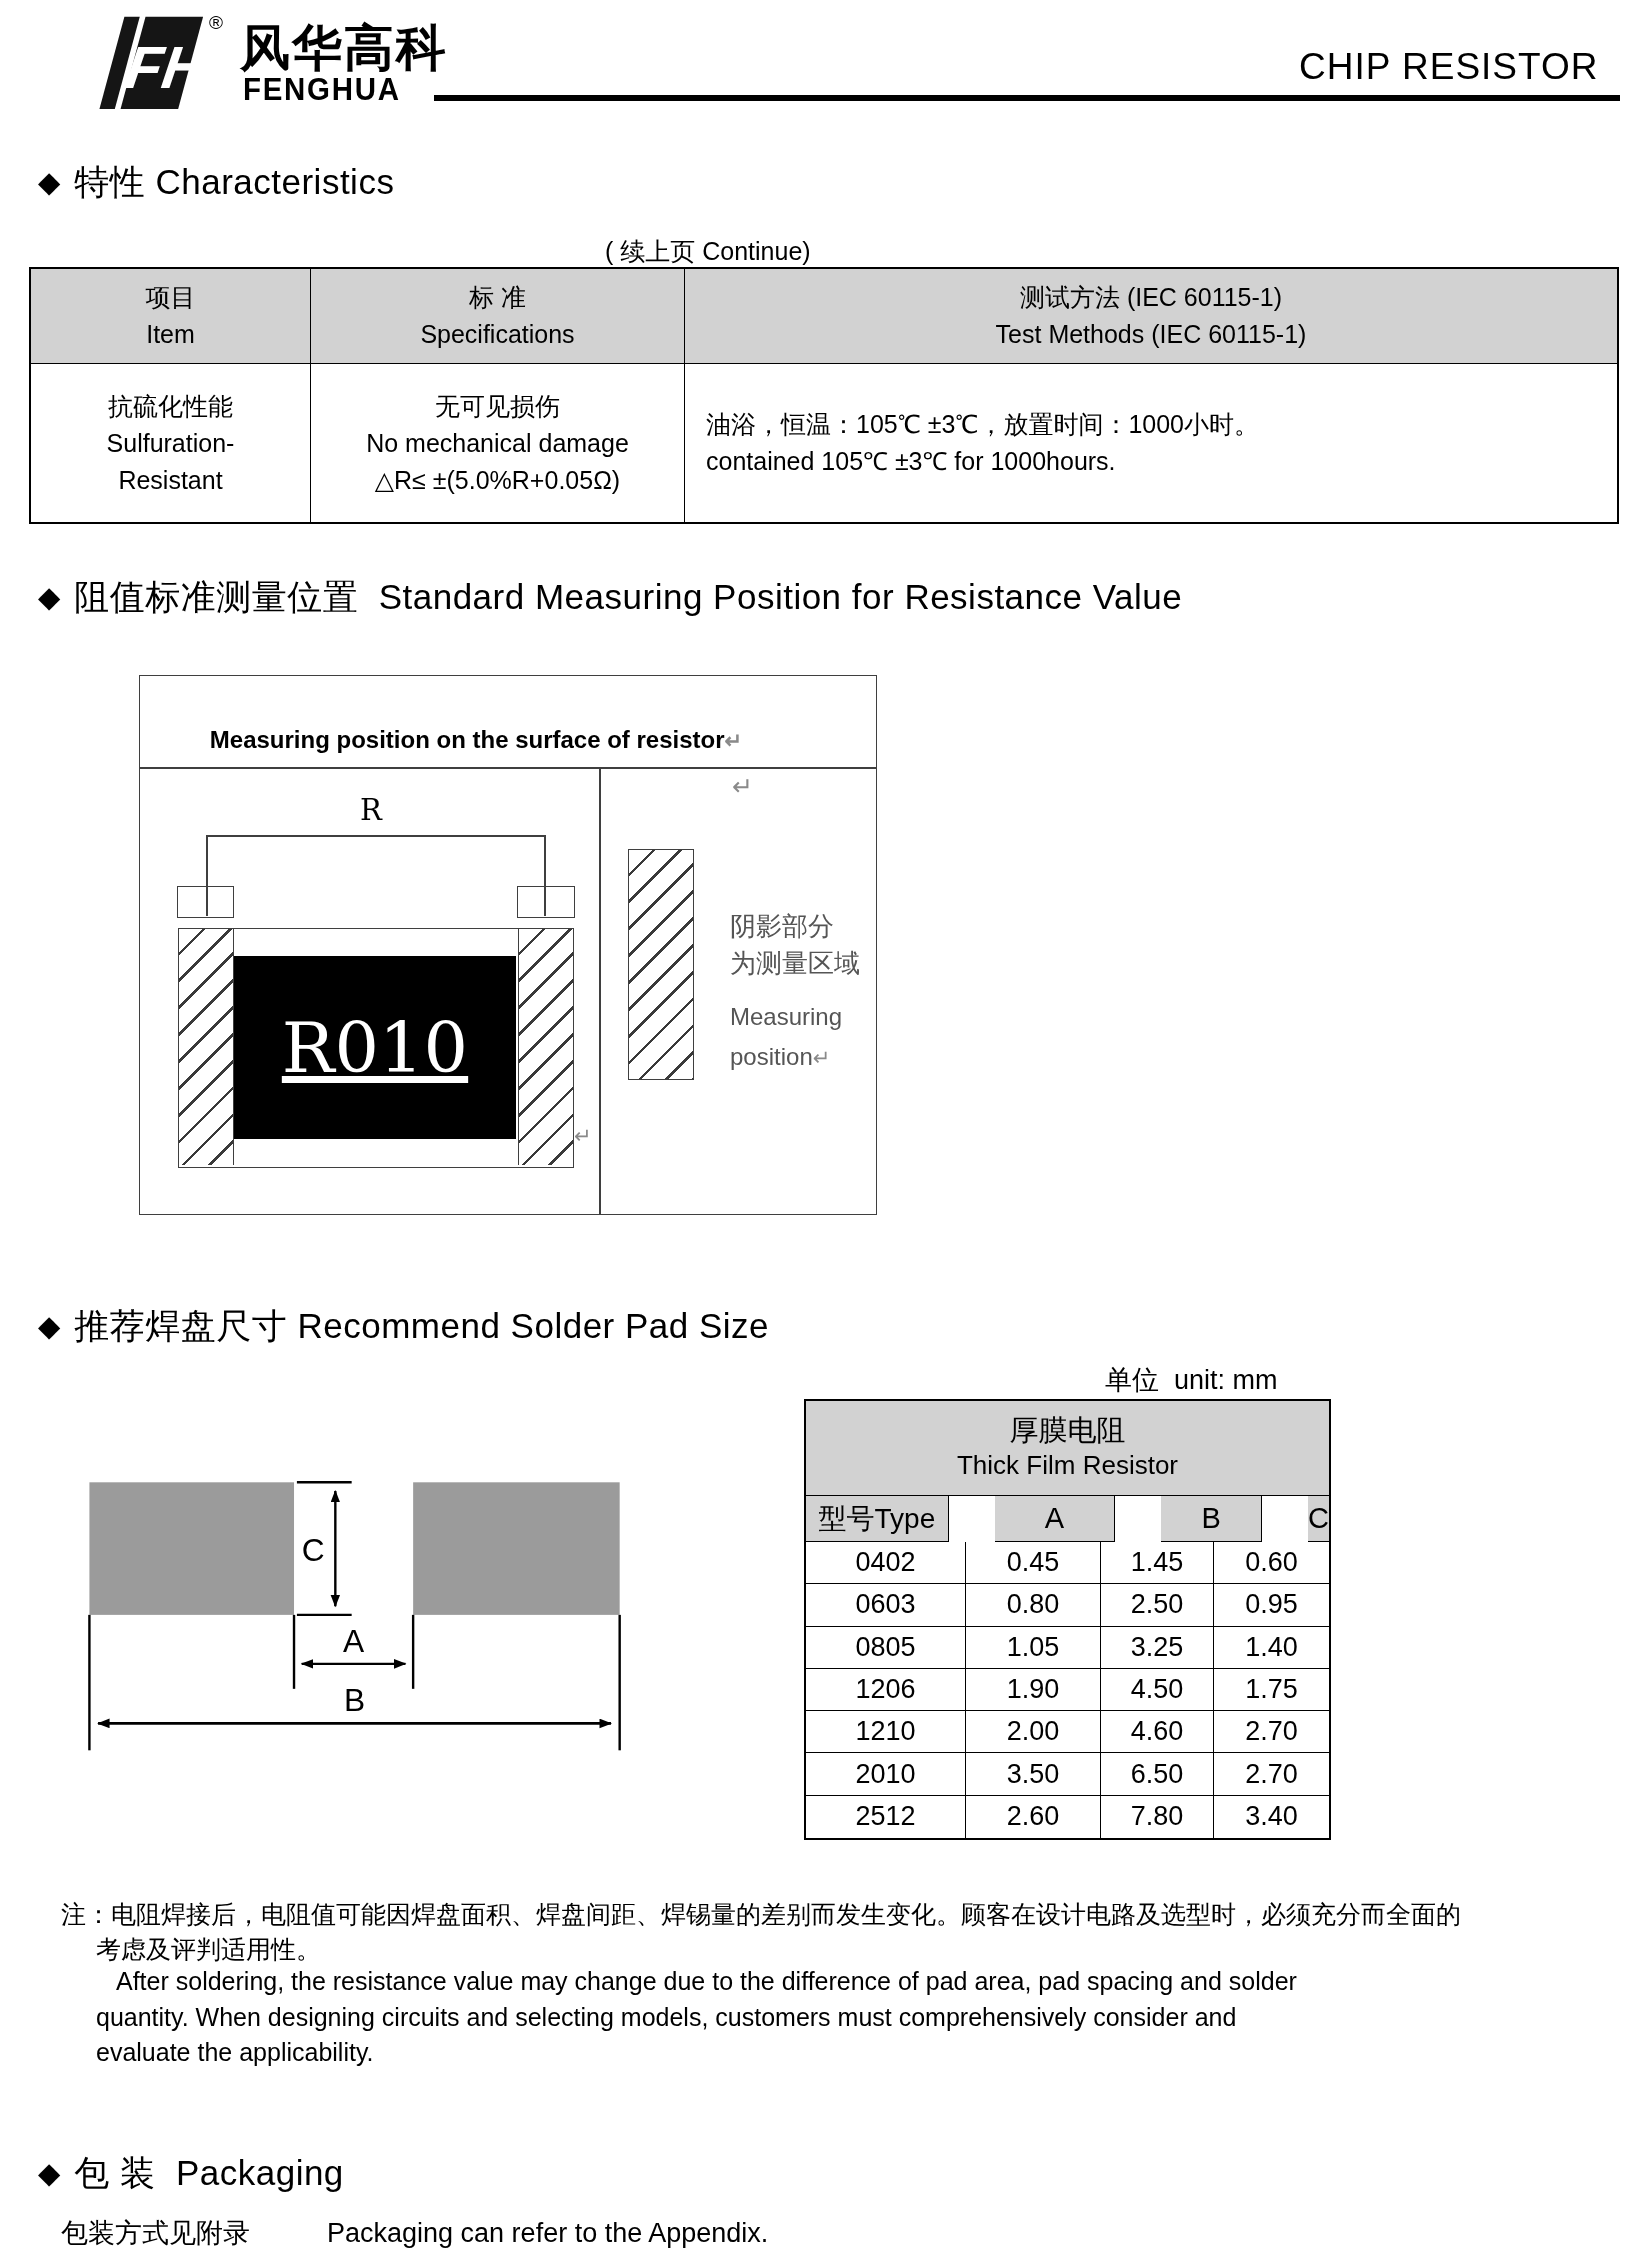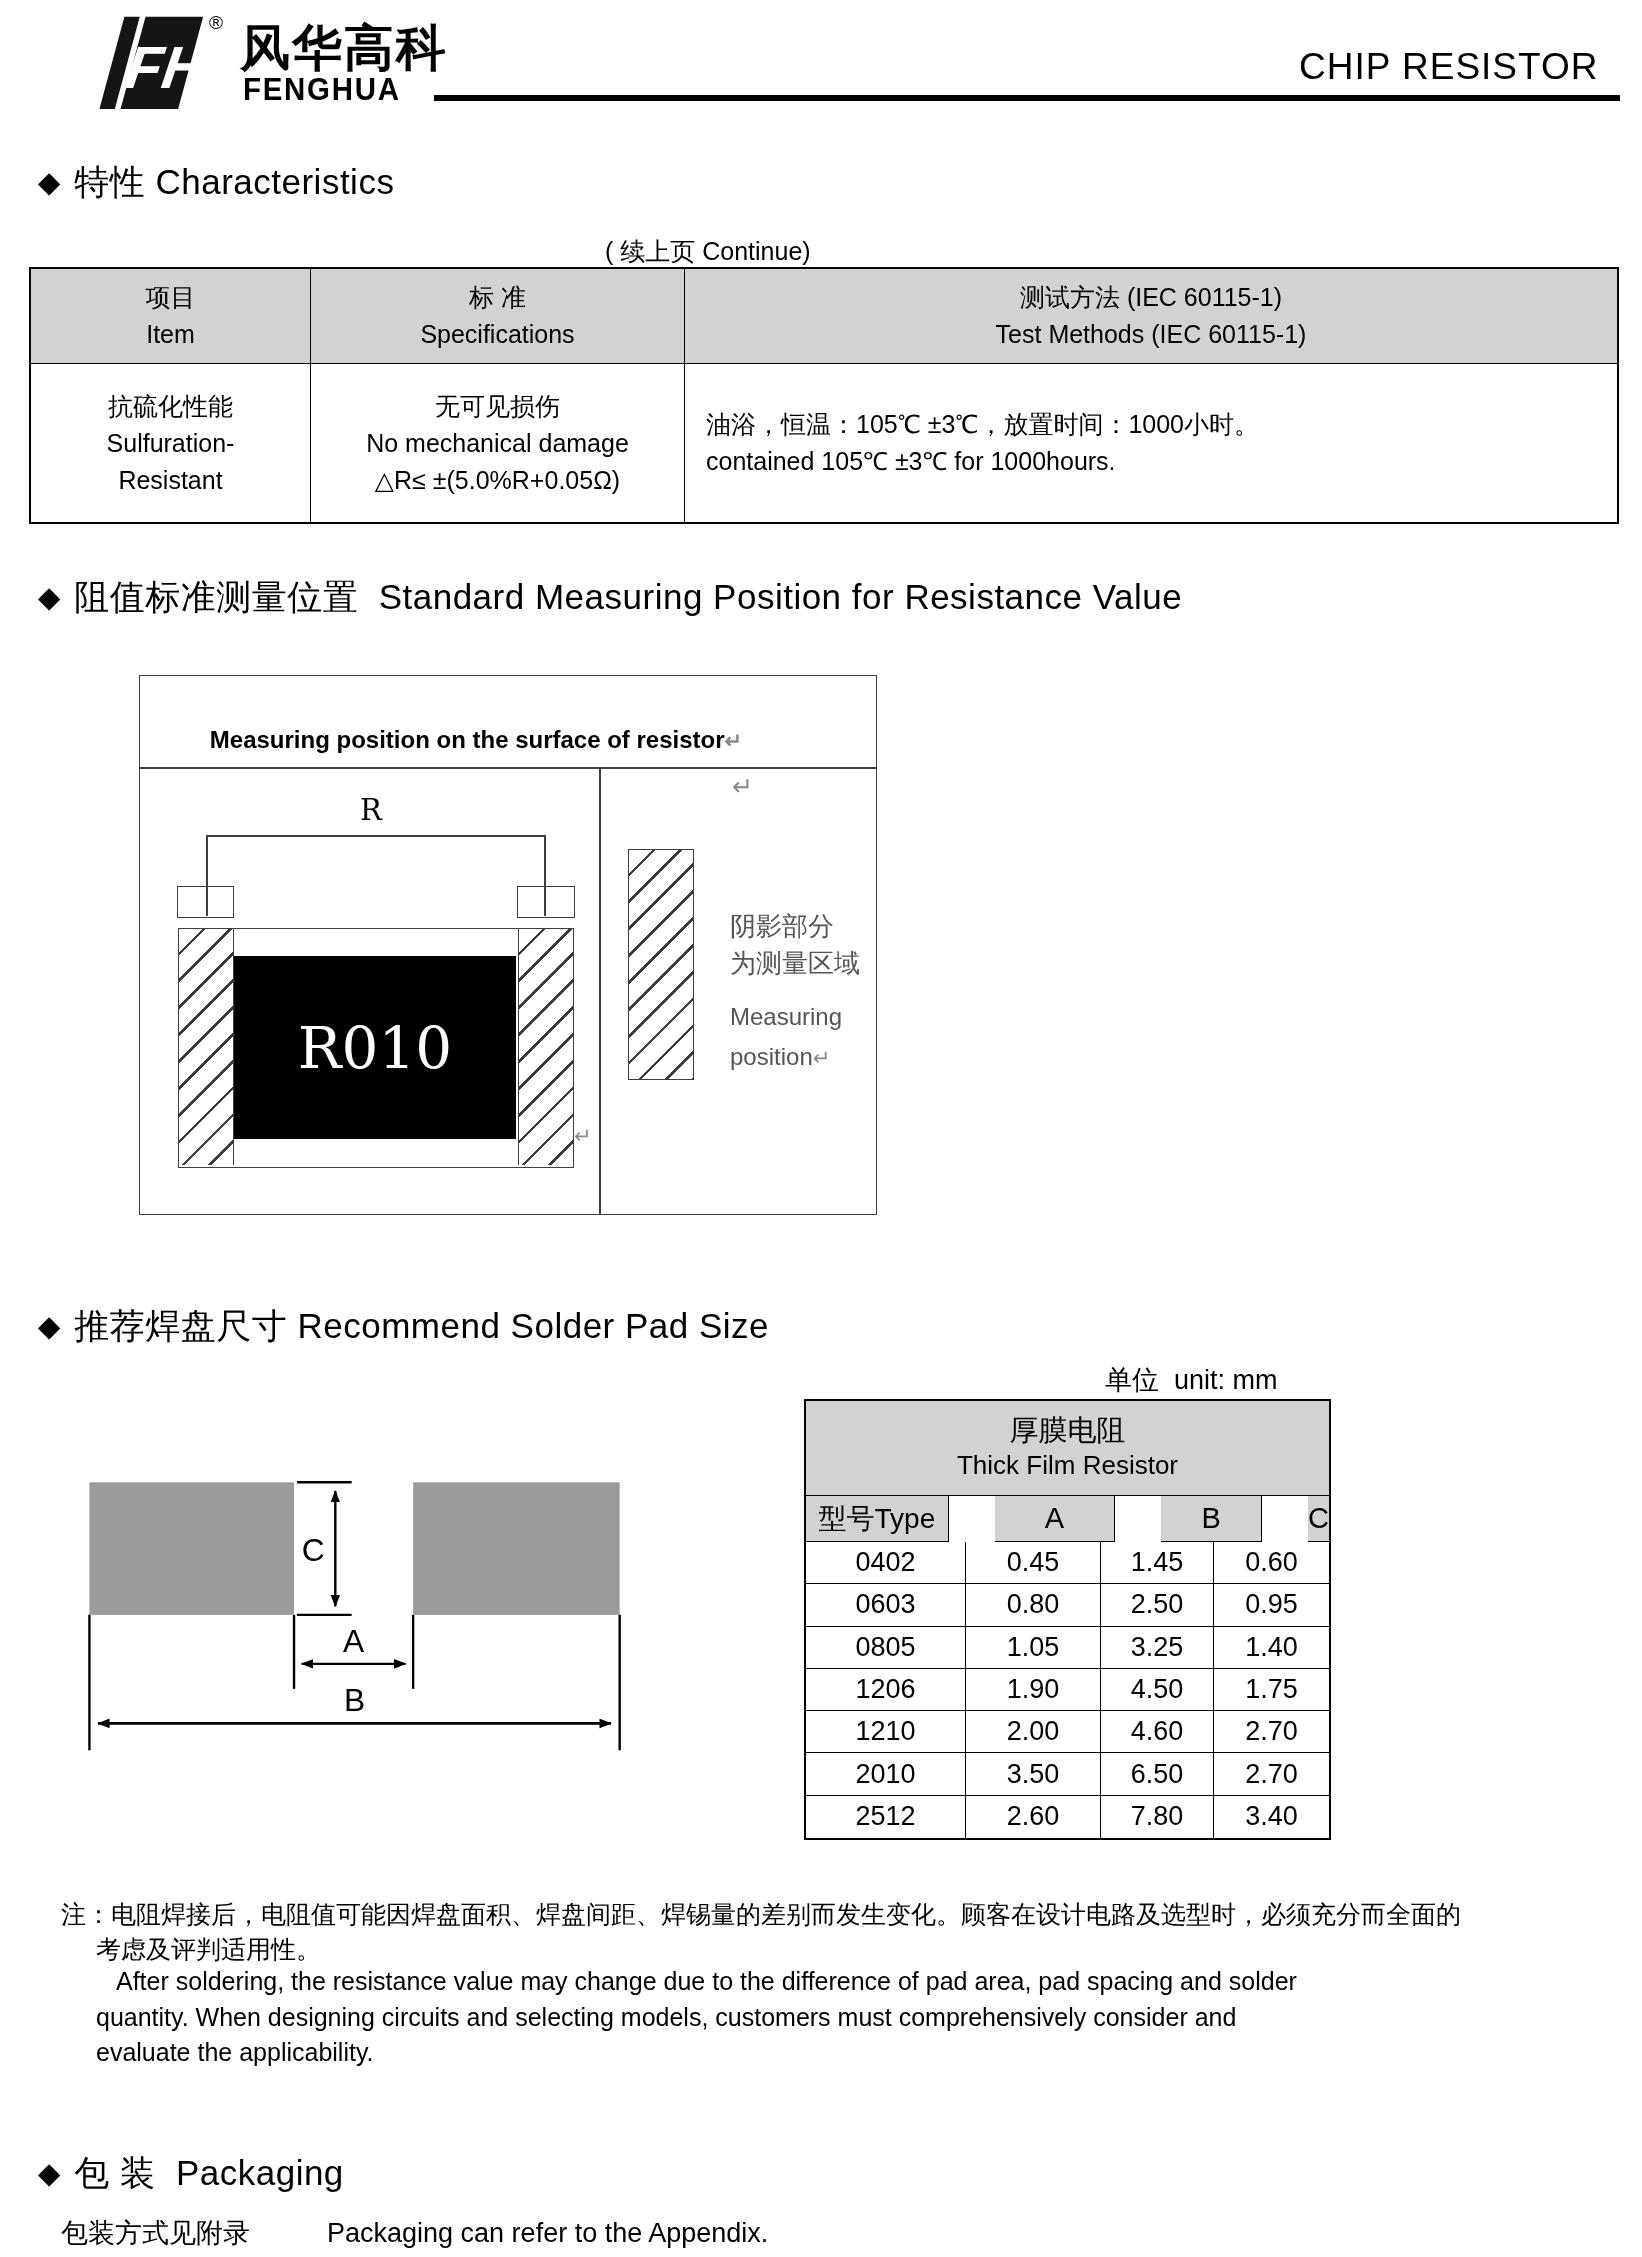--- a/index.html
+++ b/index.html
@@ -113,21 +113,21 @@
     <div class="abs" style="left:66px;top:159px;width:340px;height:1.9px;background:#3f3f3f;"></div>
     <div class="abs" style="left:66px;top:159px;width:1.9px;height:81px;background:#3f3f3f;"></div>
     <div class="abs" style="left:404px;top:159px;width:1.9px;height:81px;background:#3f3f3f;"></div>
     <div class="abs" style="left:37px;top:210px;width:57px;height:32px;border:1.9px solid #3f3f3f;box-sizing:border-box;"></div>
     <div class="abs" style="left:377px;top:210px;width:58px;height:32px;border:1.9px solid #3f3f3f;box-sizing:border-box;"></div>
 
     <div class="abs" style="left:38px;top:252px;width:396px;height:240px;border:1.9px solid #3f3f3f;box-sizing:border-box;">
       <div class="abs hatch" style="left:0;top:0;width:55px;height:236px;border-right:1.9px solid #3f3f3f;box-sizing:border-box;"></div>
       <div class="abs hatch" style="right:0;top:0;width:55px;height:236px;border-left:1.9px solid #3f3f3f;box-sizing:border-box;"></div>
       <div class="abs" style="left:55px;top:27px;width:282px;height:183px;background:#000;display:flex;align-items:center;justify-content:center;">
-        <span style="color:#fff;font-family:'DejaVu Serif',serif;font-size:58px;">R010</span>
+        <span style="color:#fff;font-family:'DejaVu Serif',serif;font-size:70px;text-decoration:underline;">R010</span>
       </div>
     </div>
     <div class="abs retmark" style="left:434px;top:448px;">↵</div>
 
     <div class="abs retmark" style="left:592px;top:96px;font-size:25px;">↵</div>
     <div class="abs hatch" style="left:488px;top:173px;width:66px;height:231px;border:1.9px solid #3f3f3f;box-sizing:border-box;"></div>
     <div class="abs figtext" style="left:590px;top:233px;font-size:26px;color:#555;">阴影部分</div>
     <div class="abs figtext" style="left:590px;top:270px;font-size:26px;color:#555;">为测量区域</div>
     <div class="abs figtext" style="left:590px;top:327px;font-size:24px;color:#555;">Measuring</div>
     <div class="abs figtext" style="left:590px;top:367px;font-size:24px;color:#555;">

